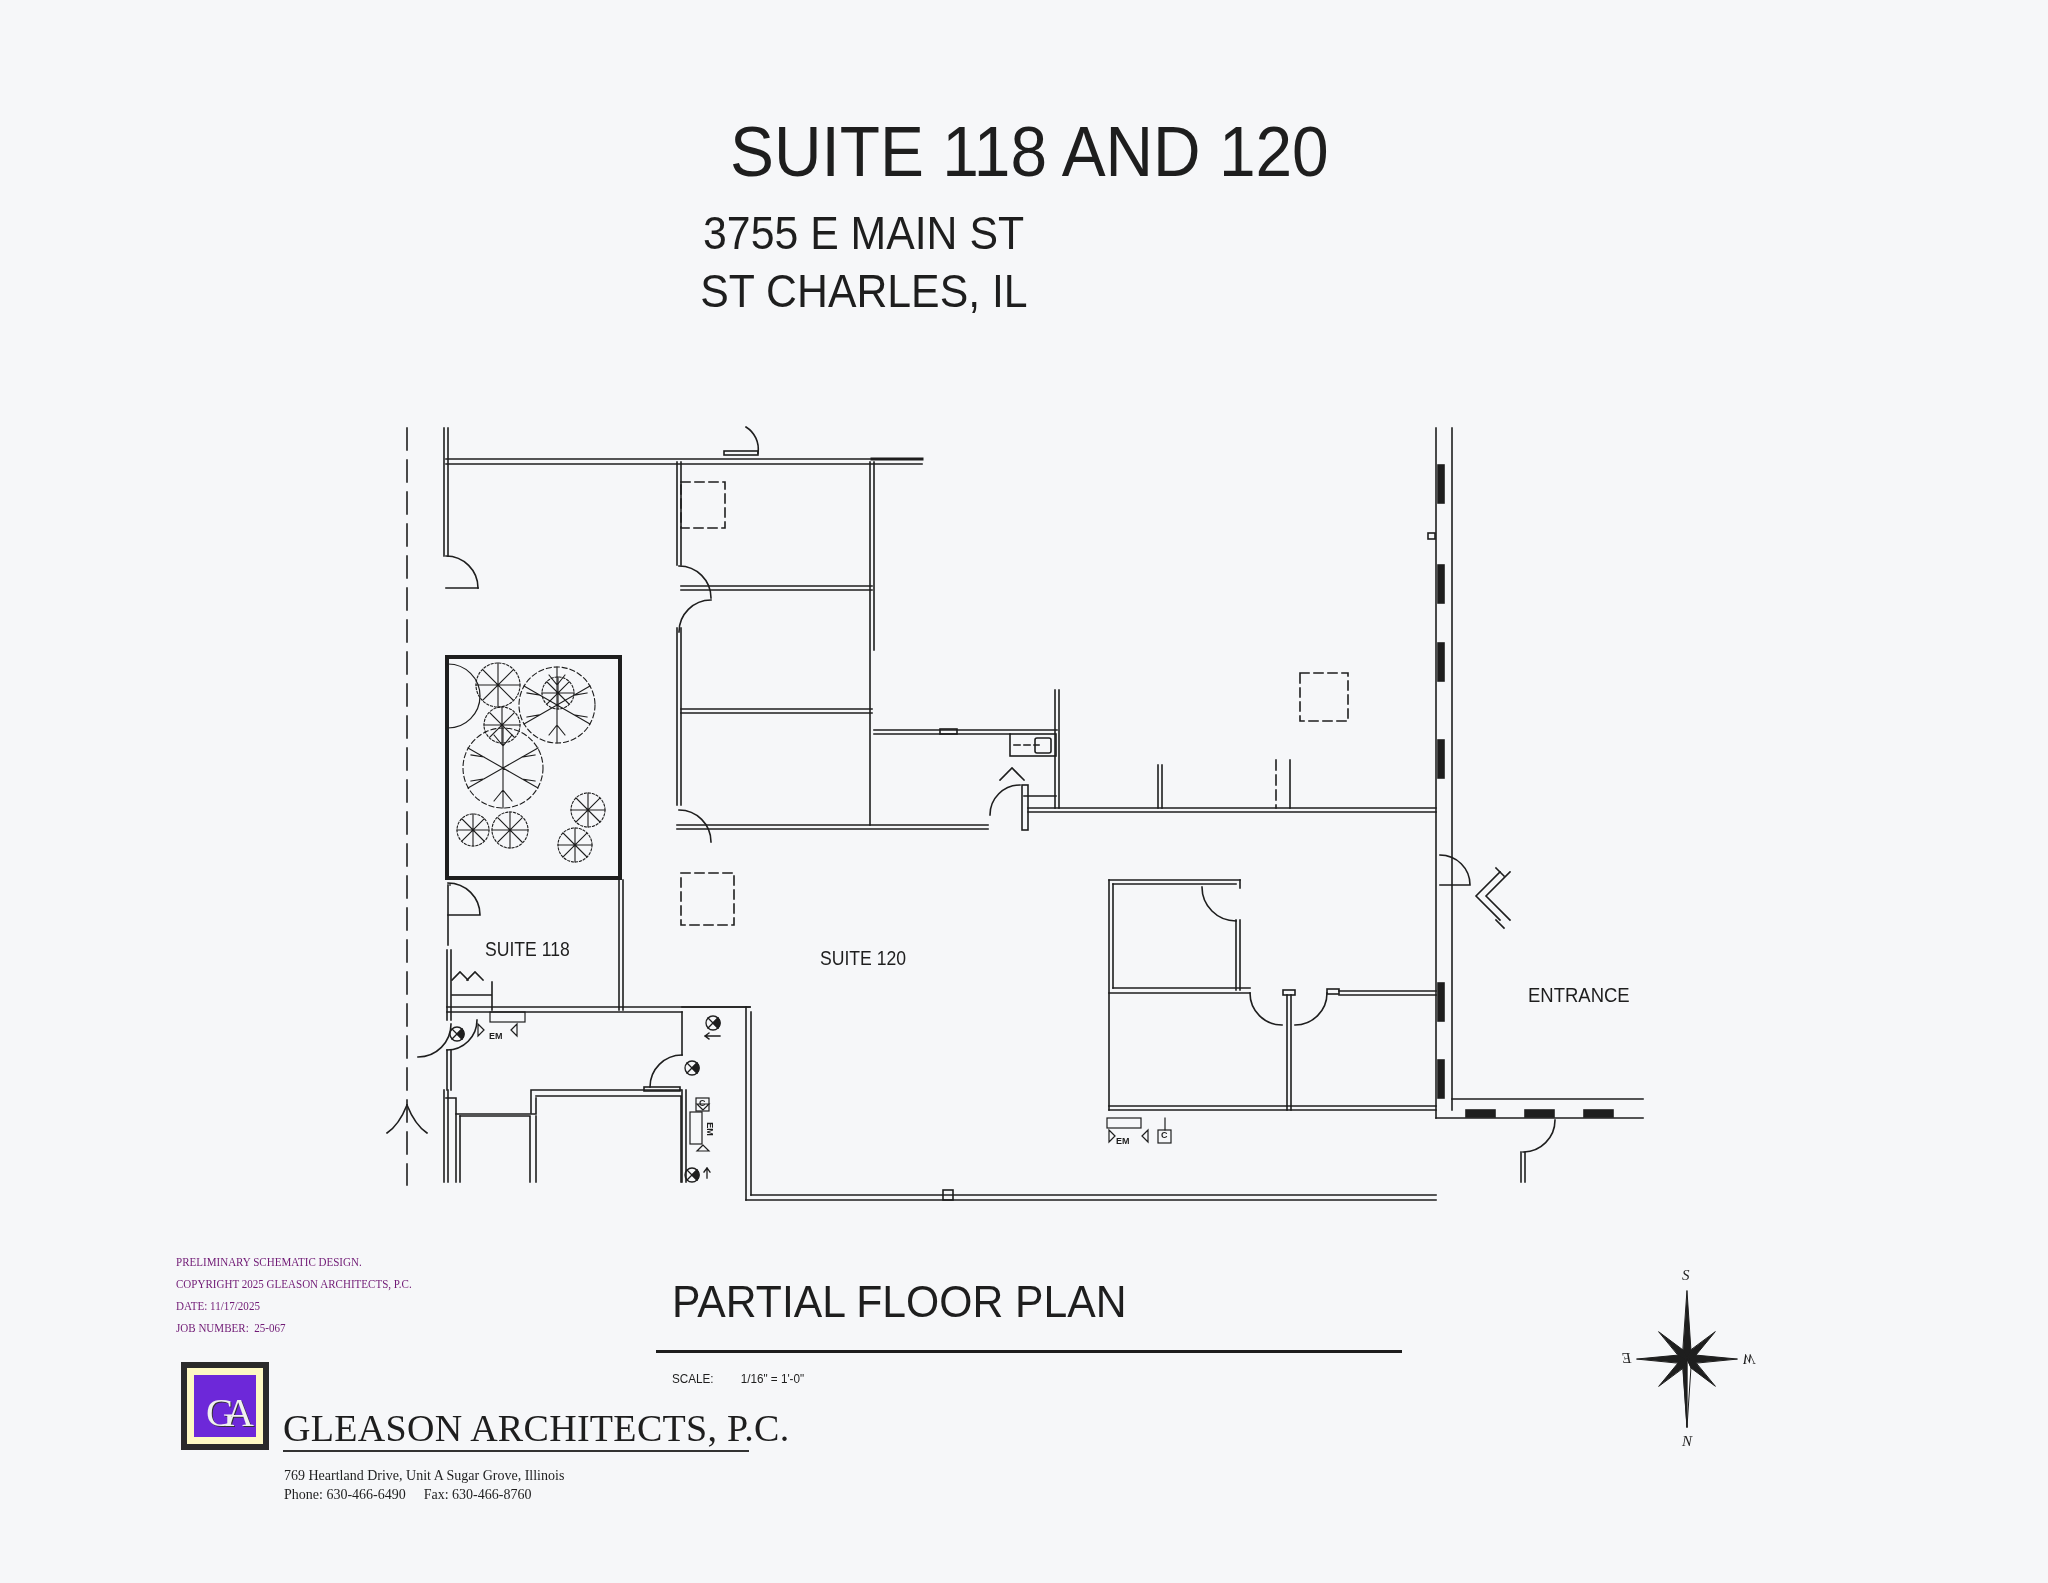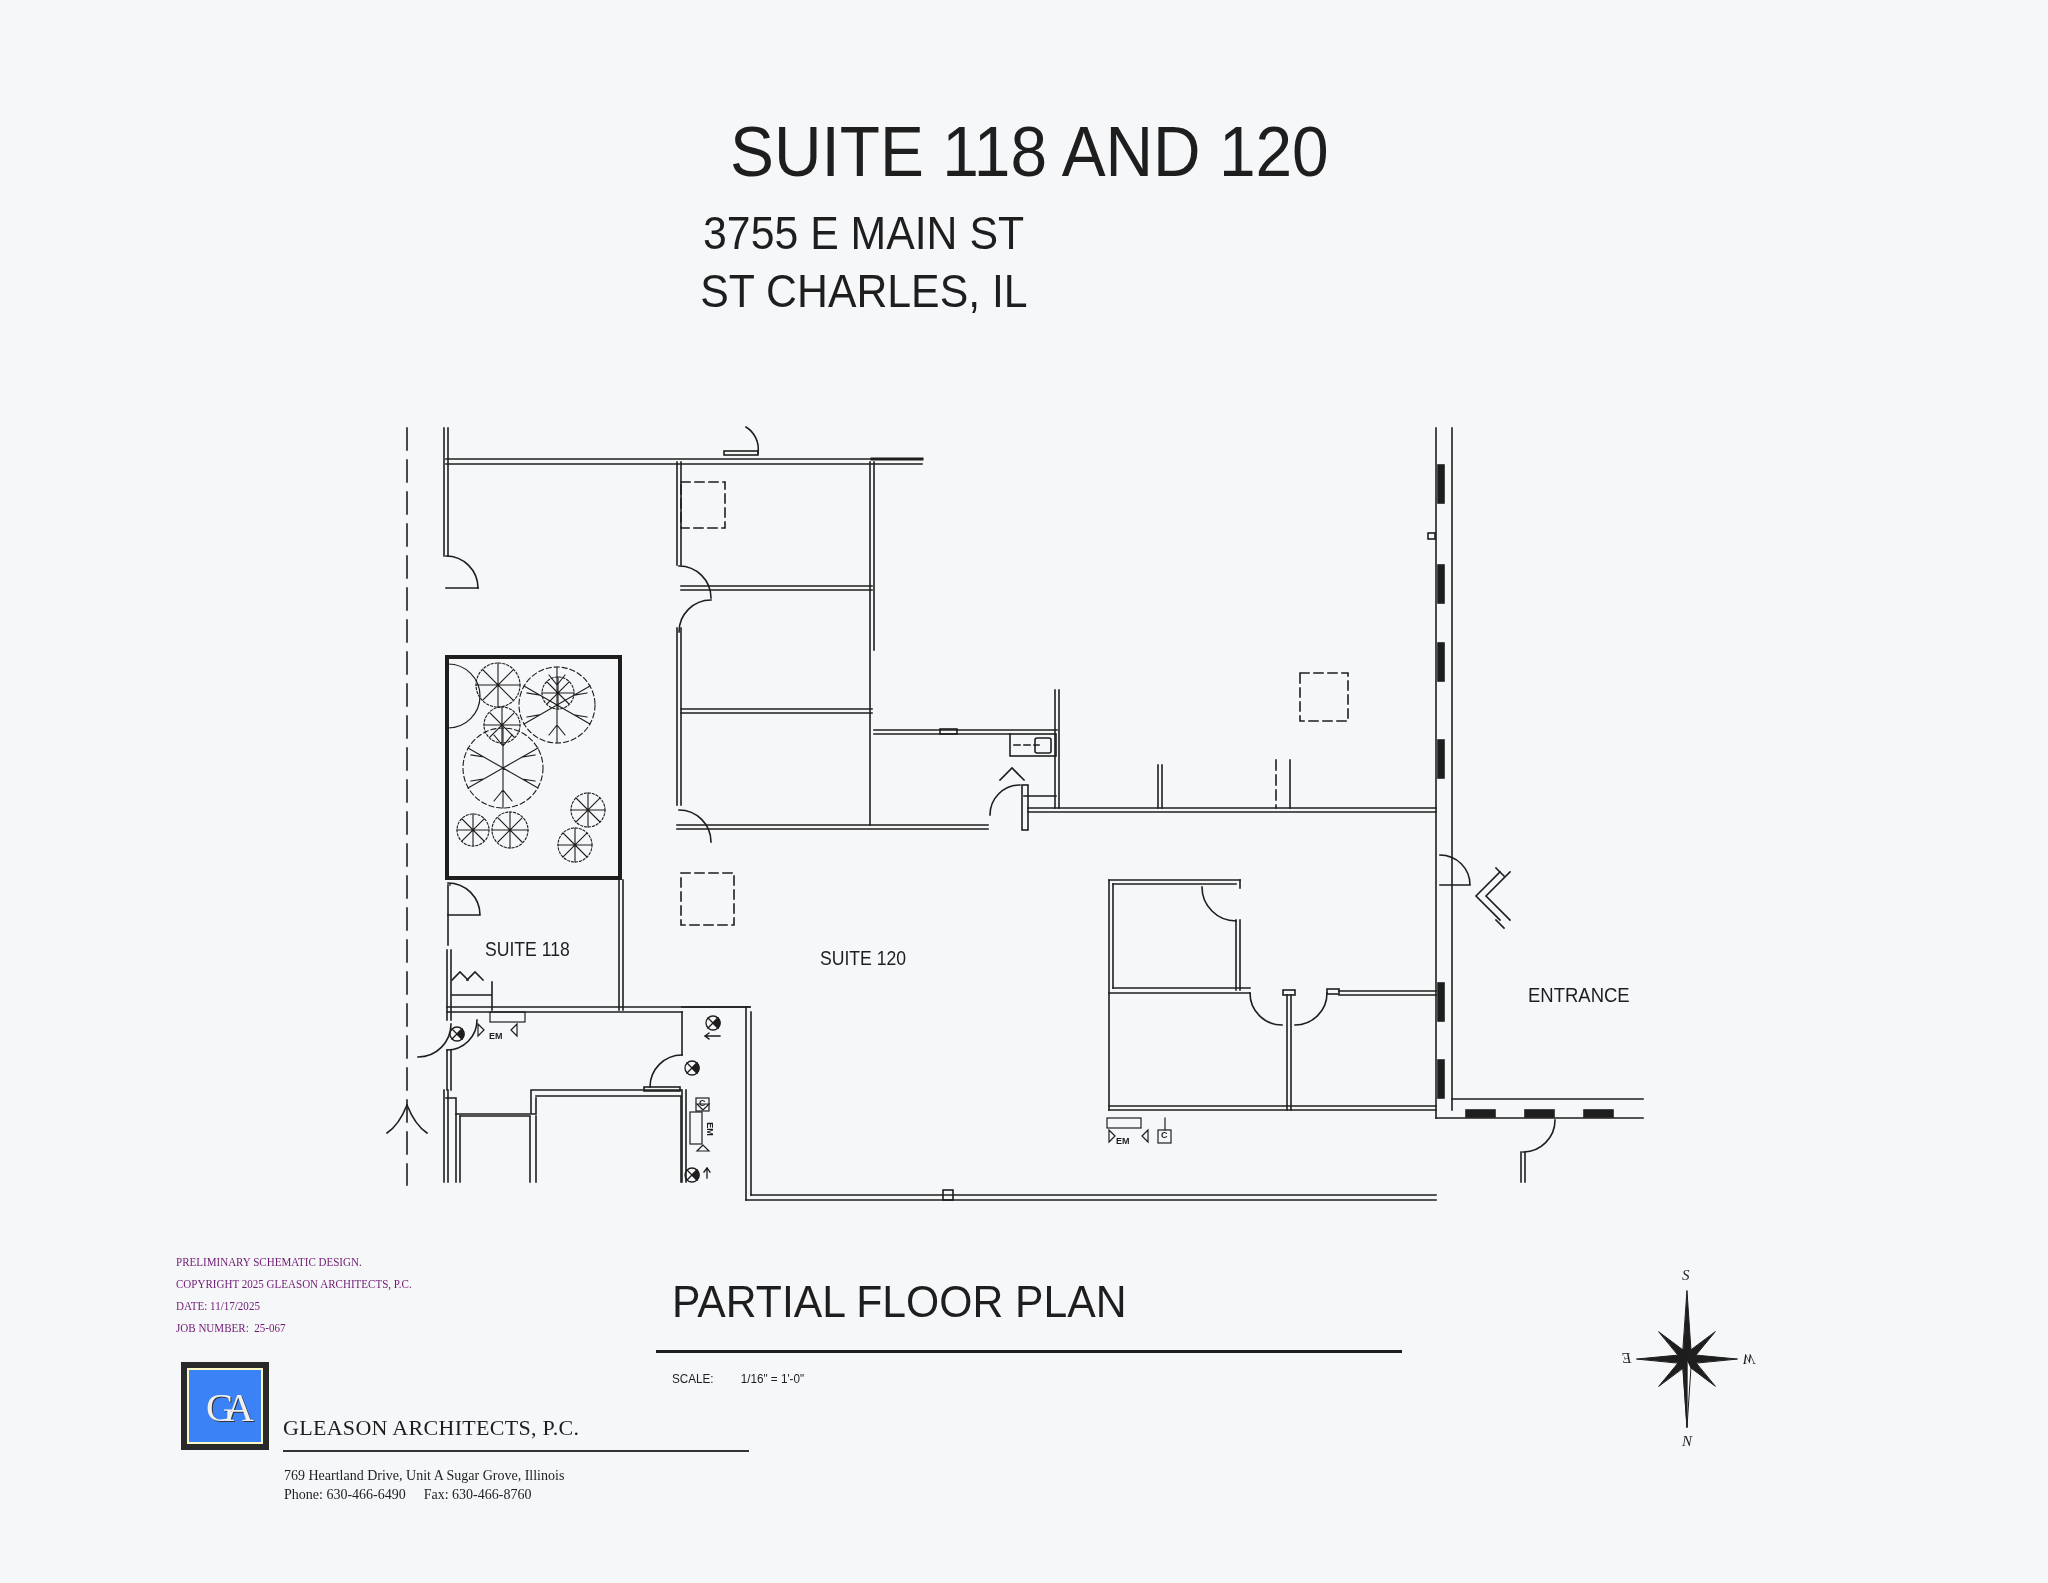--- a/index.html
+++ b/index.html
@@ -15,23 +15,23 @@
   svg.plan { position:absolute; left:0; top:0; }
   .room-label { font-size:20px; transform:scaleX(0.88); transform-origin:left top; }
   .entrance { font-size:21px; transform:scaleX(0.88); transform-origin:left top; }
   .notes { left:176px; top:1251px; font-family:Liberation Serif, serif; font-size:12px; line-height:22px; color:#701a75; }
   .notes div { transform:scaleX(0.92); transform-origin:left top; white-space:pre; }
   .plan-title { left:672px; top:1276px; font-size:44px; line-height:52px; transform:scaleX(0.97); transform-origin:left top; }
   .plan-rule { left:656px; top:1350px; width:746px; height:3px; background:#1e1e1e; }
   .scale { left:672px; top:1371px; font-size:13px; transform:scaleX(0.9); transform-origin:left top; white-space:pre; }
   .scale .val { margin-left:30px; }
   .logo { left:181px; top:1362px; width:88px; height:88px; background:#2a2a2a; }
-  .logo-inner { position:absolute; left:6px; top:6px; right:6px; bottom:6px; background:#3b82f6; border:2px solid #fef9c3; box-sizing:border-box; }
+  .logo-inner { position:absolute; left:6px; top:6px; right:6px; bottom:6px; background:#6d28d9; border:7px solid #fef9c3; box-sizing:border-box; }
   .logo-text { position:absolute; left:0; right:0; top:14px; text-align:center; font-family:"Liberation Serif", serif; font-size:40px; color:#f0f0f0; letter-spacing:-10px; text-shadow:1px 1px 0 #333; }
-  .firm { left:283px; top:1408px; font-family:"Liberation Serif", serif; font-size:22px; line-height:40px; letter-spacing:0.3px; }
+  .firm { left:283px; top:1408px; font-family:"Liberation Serif", serif; font-size:38px; line-height:40px; letter-spacing:0.3px; }
   .firm-rule { left:283px; top:1450px; width:466px; height:2px; background:#333; }
   .firm-addr { left:284px; top:1466px; font-family:"Liberation Serif", serif; font-size:14px; line-height:19px; }
   .firm-addr .fax { margin-left:18px; }
   .compass-label { font-family:"Liberation Serif", serif; font-style:italic; font-size:15px; }
 </style>
 </head>
 <body>
 
 <div class="abs title"><span>SUITE 118 AND 120</span></div>
 <div class="abs addr addr1"><span>3755 E MAIN ST</span></div>

